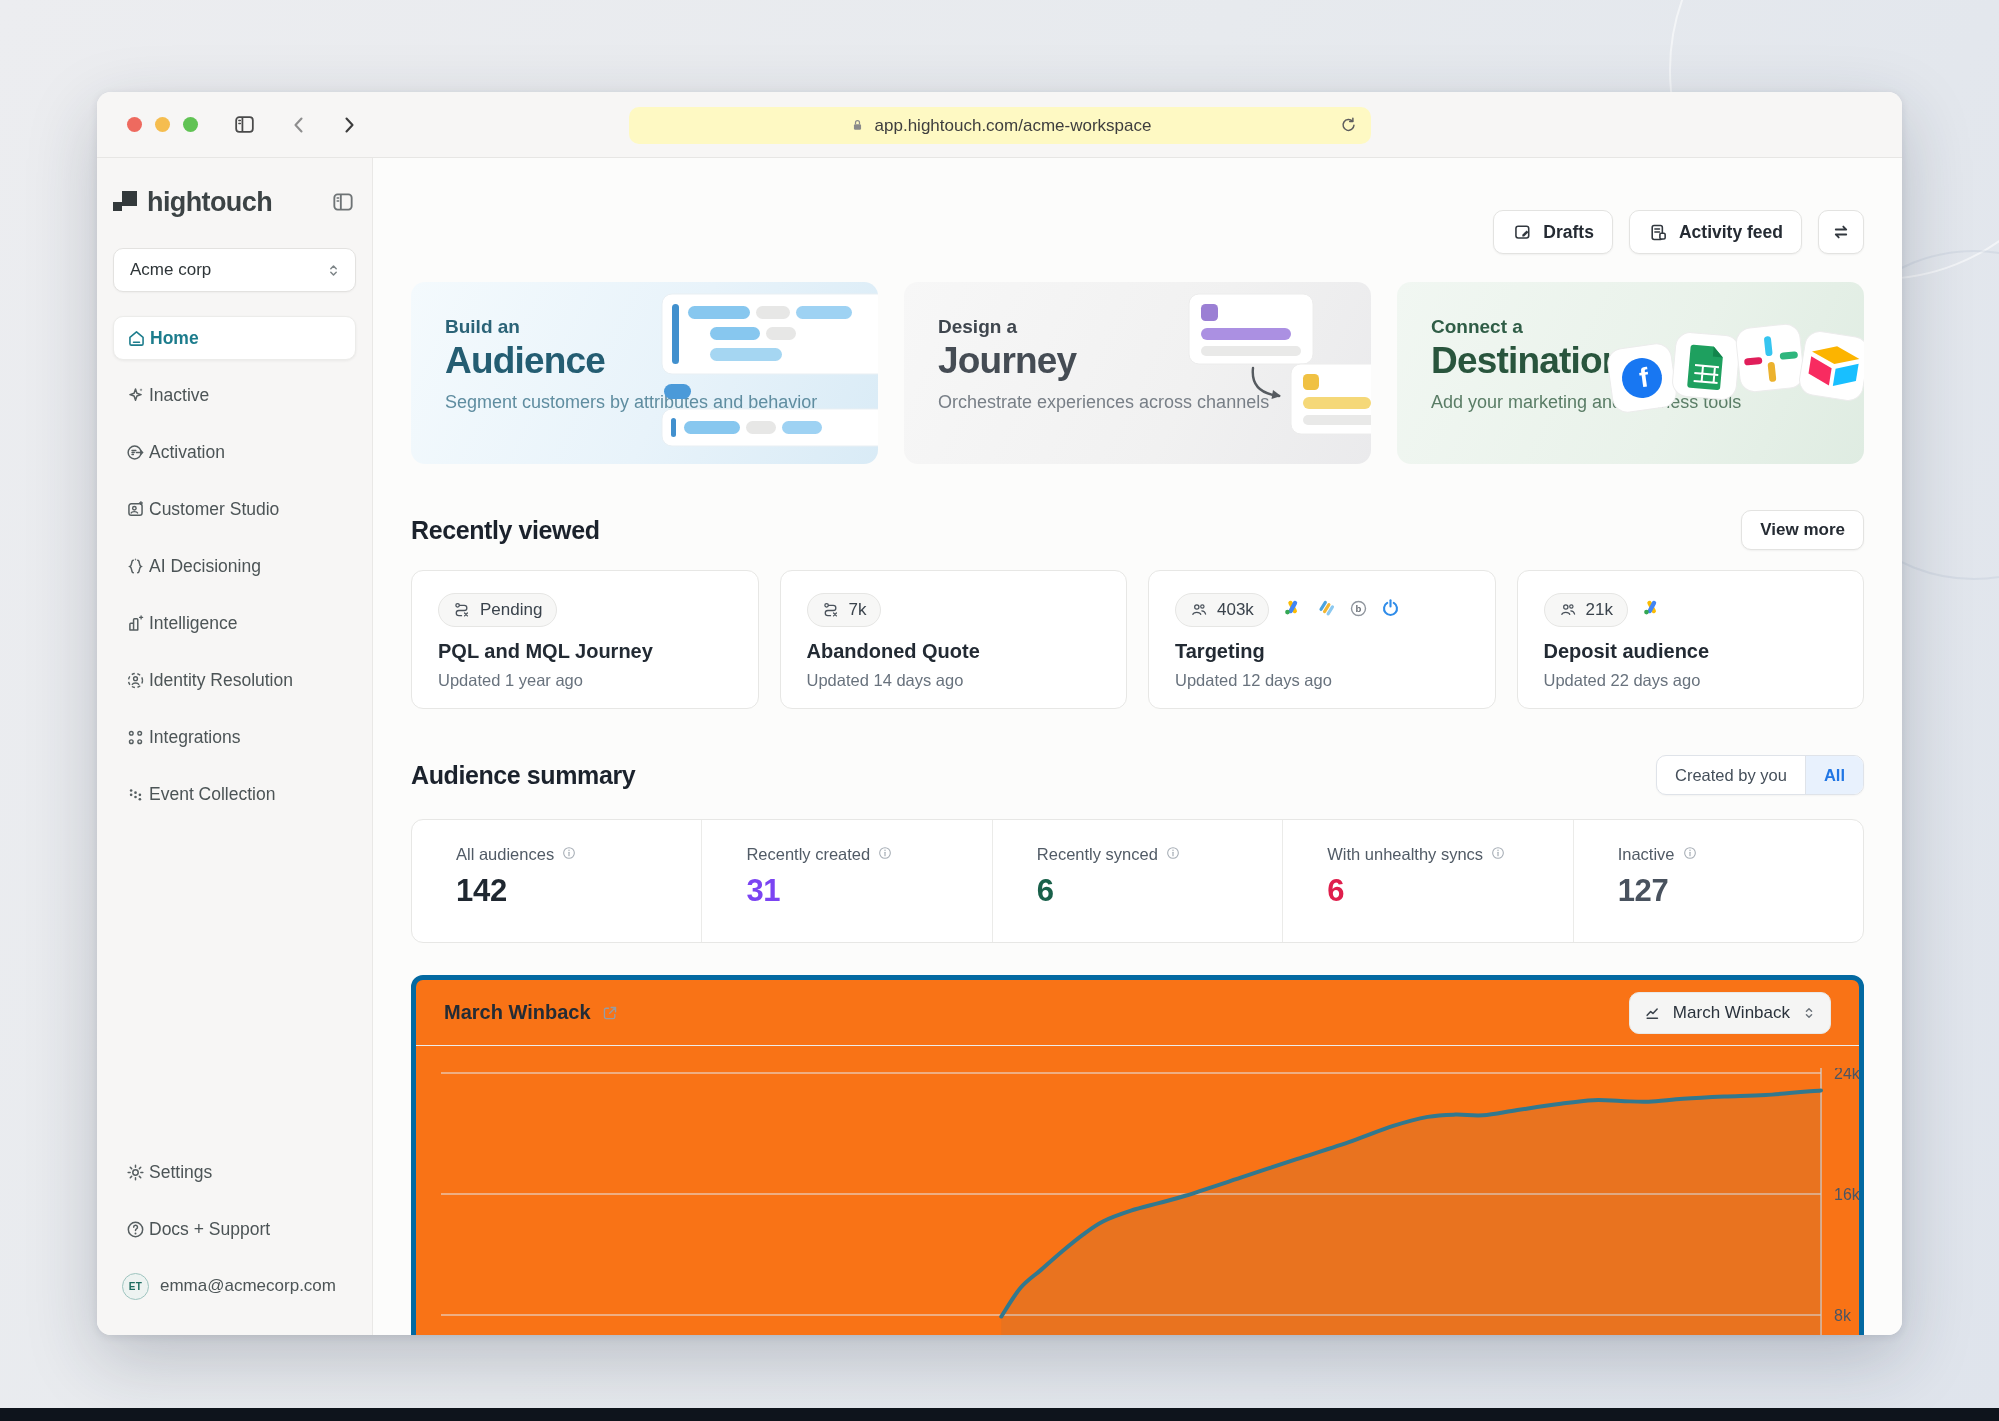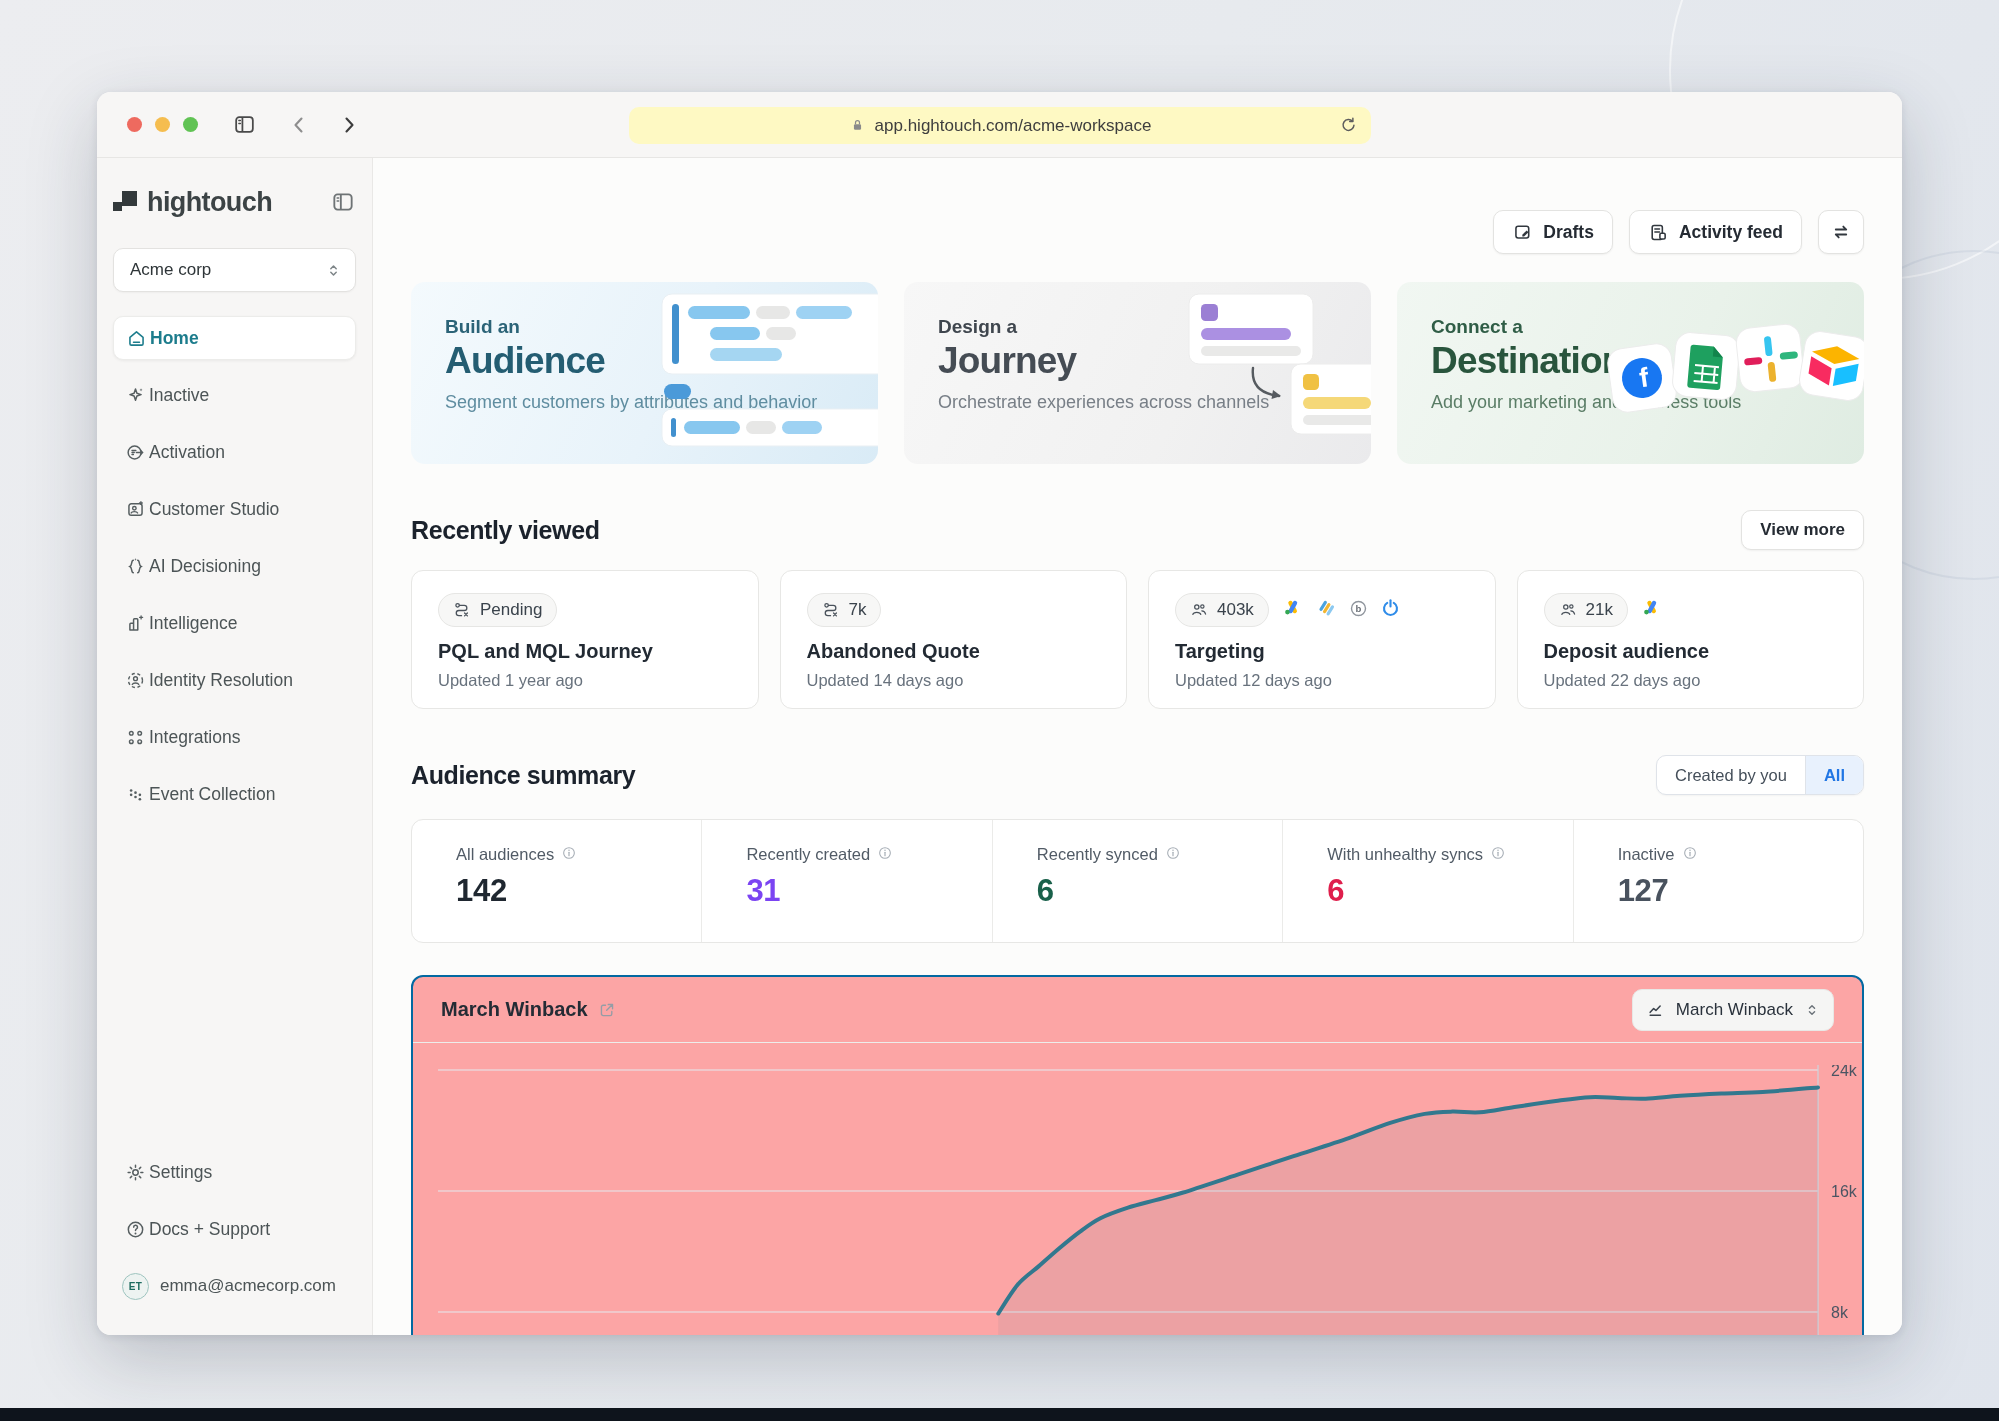--- a/index.html
+++ b/index.html
@@ -116,21 +116,21 @@
   .seg-opt.active { background:#e8f1fd; color:#2176e4; font-weight:600; border-left:1px solid #dfe3e9; }
   .stats-card { margin-top:24px; height:124px; background:#fff; border:1px solid #e7e7e5;
     border-radius:12px; display:flex; }
   .stat { flex:1; padding:25px 0 0 44px; border-right:1px solid #ebebe9; }
   .stat:last-child { border-right:none; }
   .stat-label { font-size:16.5px; color:#515b66; display:flex; align-items:flex-start; gap:7px; }
   .stat-label .iicon { color:#a6adb5; display:flex; }
   .stat-value { margin-top:9px; font-size:31px; font-weight:700; letter-spacing:-0.3px; }
 
   
-  .chart-card { margin-top:32px; background:#fca5a5; border:2px solid #0369a1; border-radius:12px;
+  .chart-card { margin-top:32px; background:#f97316; border:5px solid #0369a1; border-radius:12px;
     height:430px; }
   .chart-head { height:66px; display:flex; align-items:center; padding:0 28px;
     border-bottom:1px solid #ededeb; }
   .chart-title-wrap { display:flex; align-items:center; gap:10px; }
   .chart-title { font-size:20px; font-weight:700; color:#242c35; }
   .ext-icon { color:#959da6; display:flex; cursor:pointer; }
   .chart-select { margin-left:auto; height:42px; background:#f5f5f4; border:1px solid #e8e8e6;
     border-radius:10px; display:flex; align-items:center; gap:10px; padding:0 12px 0 14px;
     font-size:17px; font-weight:500; color:#2a323c; cursor:pointer; }
   .chart-select .cicon { display:flex; color:#3a424b; }

